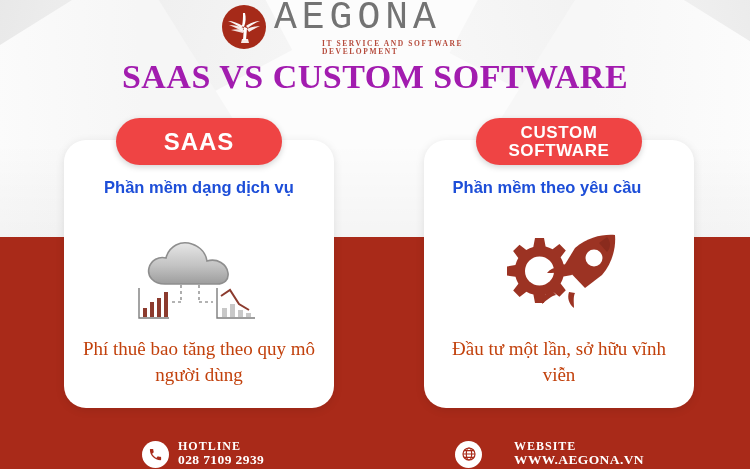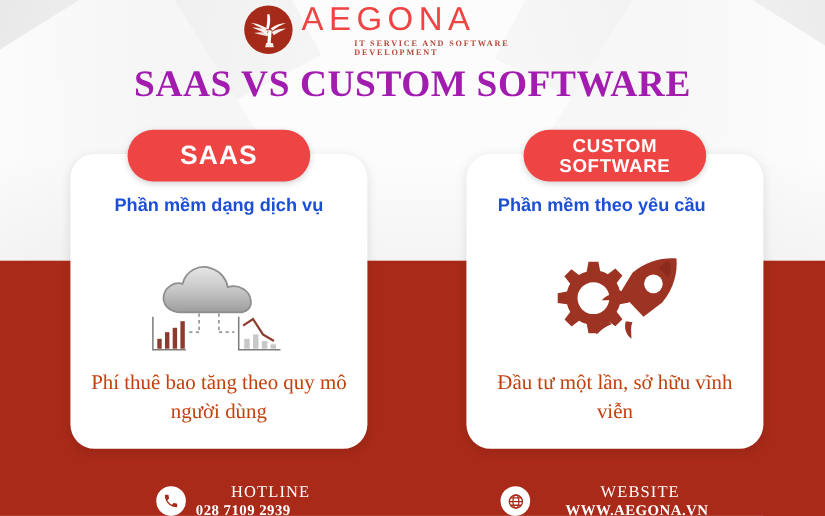--- a/index.html
+++ b/index.html
@@ -32,22 +32,22 @@
   .shade-mid{position:absolute;left:0;top:0;width:750px;height:238px;
     background:linear-gradient(180deg,rgba(255,255,255,0) 60%,rgba(0,0,0,.03) 100%);}
 
   
   .logo{position:absolute;left:222px;top:2px;width:300px;height:50px;
         display:flex;align-items:center;gap:8px;}
   .logo-mark{width:44px;height:44px;border-radius:50%;background:#a62a19;
       position:relative;flex:0 0 auto;overflow:hidden;}
   .logo-mark svg{position:absolute;left:3px;top:4px;}
   .logo-text{display:flex;flex-direction:column;line-height:1;}
-  .logo-word{font-size:30px;font-weight:400;letter-spacing:5px;color:#ef4444;
-      font-family:Liberation Sans, sans-serif;}
+  .logo-word{font-size:38px;font-weight:400;letter-spacing:5px;color:#737373;
+      font-family:Liberation Mono, monospace;}
   .logo-sub{font-size:7.5px;letter-spacing:1.6px;color:#b54a3b;margin-top:3px;
       font-family:"Liberation Serif",serif;font-weight:700;padding-left:48px;}
 
   
   .title{position:absolute;left:0;top:58px;width:750px;text-align:center;
     font-family:"Liberation Serif",serif;font-weight:700;font-size:34px;
     color:#a21caf;letter-spacing:.5px;}
 
   
   .card{position:absolute;top:140px;width:270px;height:268px;background:#fff;
@@ -78,21 +78,21 @@
   .body-right{left:434px;}
 
   
   .footer-item{position:absolute;top:440px;display:flex;align-items:center;gap:9px;}
   .f-left{left:142px;}
   .f-right{left:455px;gap:32px;}
   .f-circle{width:27px;height:27px;border-radius:50%;background:#fff;
      display:flex;align-items:center;justify-content:center;flex:0 0 auto;}
   .f-txt{display:flex;flex-direction:column;line-height:1.1;
      font-family:"Liberation Serif",serif;color:#fff;}
-  .f-label{font-size:15px;font-weight:400;letter-spacing:1px;margin-left:32px;}
+  .f-label{font-size:12px;font-weight:700;letter-spacing:1px;}
   .f-value{font-size:13.5px;font-weight:700;letter-spacing:.4px;}
 </style>
 </head>
 <body>
 
 <div class="canvas">
 
   <div class="bg-white"></div>
   <div class="diag-l3"></div>
   <div class="diag-l1"></div>

